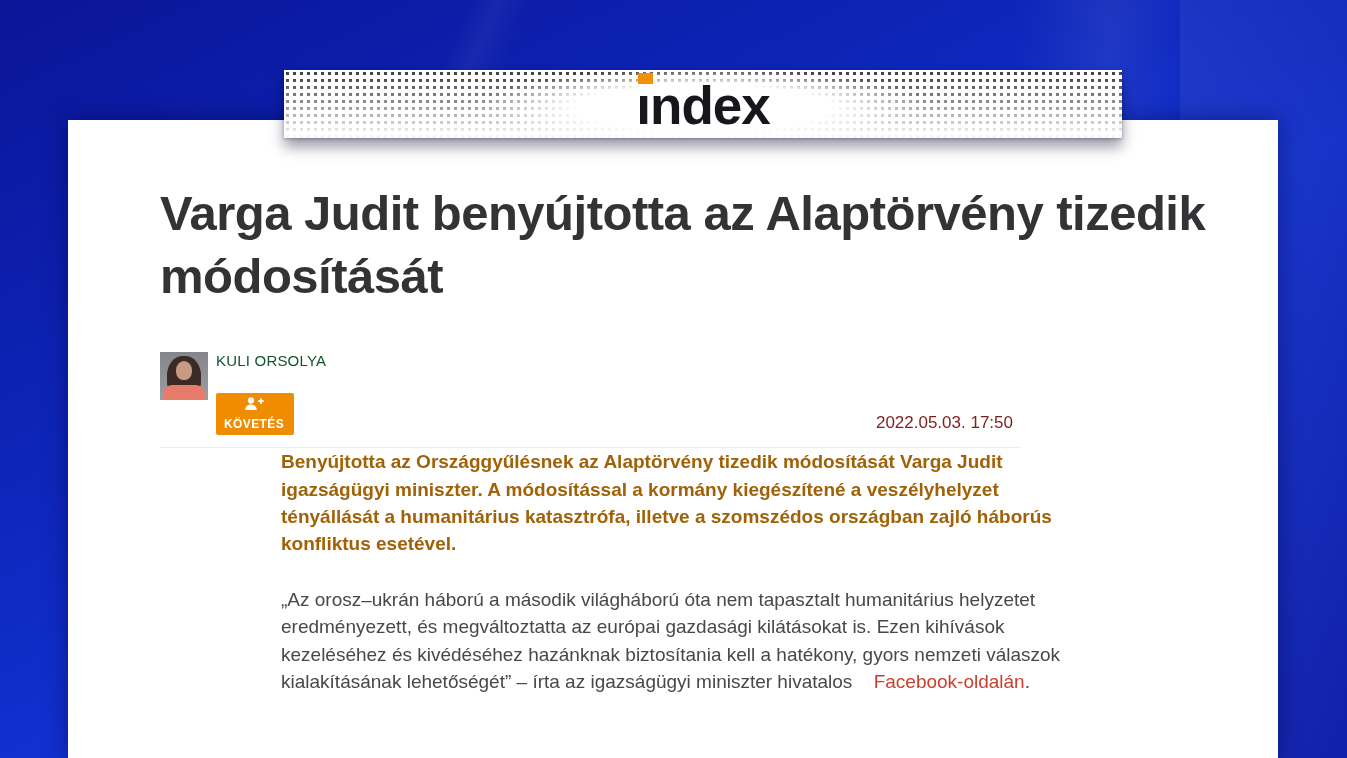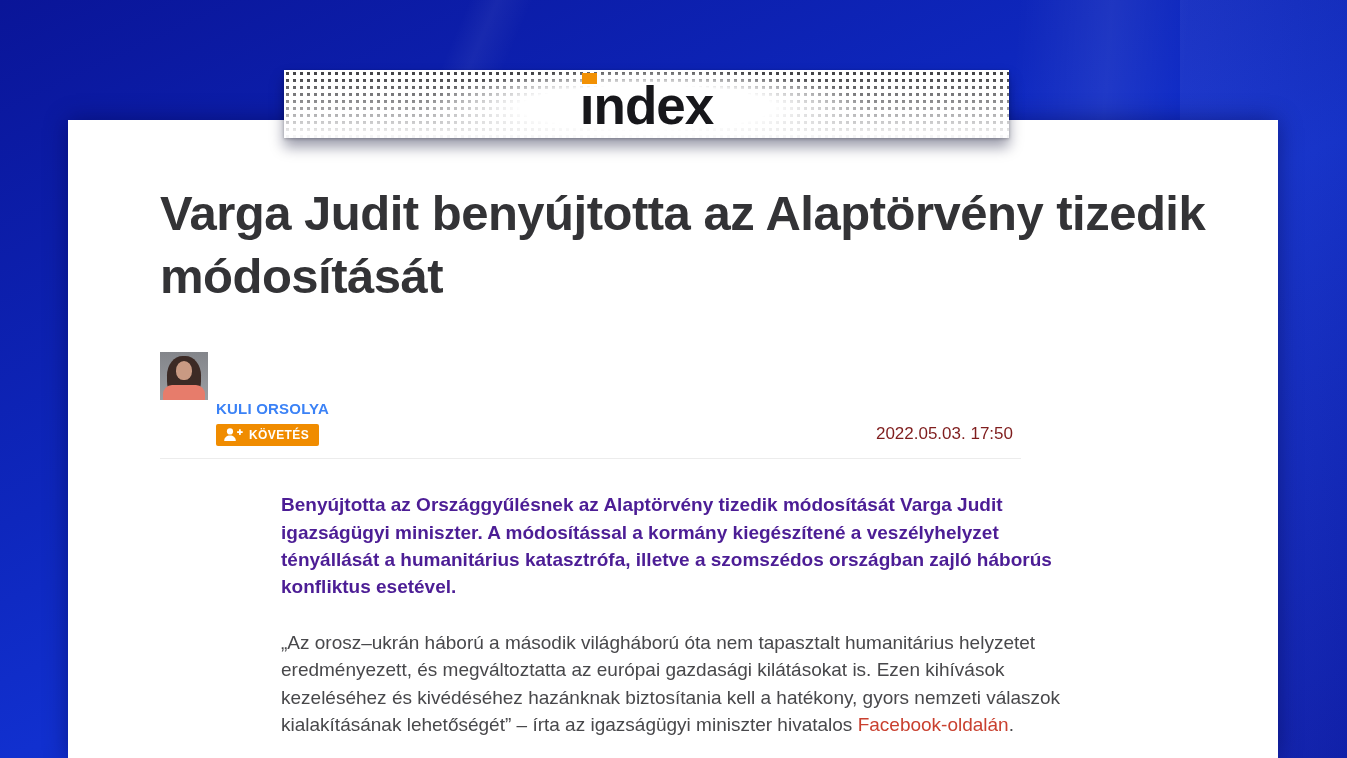--- a/index.html
+++ b/index.html
@@ -34,21 +34,21 @@
     width: 1210px; height: 638px;
     background: #ffffff;
     box-shadow: 0 0 22px rgba(0, 5, 60, 0.45);
     padding-left: 32px;
   }
 
   
   .banner {
     position: absolute;
     left: 284px; top: 70px;
-    width: 725px; height: 68px;
+    width: 838px; height: 68px;
     background-color: #ffffff;
     background-image:
       radial-gradient(ellipse 300px 52px at 50% 55%, #ffffff 42%, rgba(255,255,255,0) 75%),
       linear-gradient(to bottom, rgba(255,255,255,0) 8%, rgba(255,255,255,0.55) 62%, rgba(255,255,255,0.95) 96%),
       radial-gradient(rgba(42,42,46,0.88) 1.5px, rgba(255,255,255,0) 1.9px);
     background-size: 100% 100%, 100% 100%, 7px 7px;
     box-shadow: 0 9px 13px rgba(5, 8, 45, 0.40), 0 1px 3px rgba(0,0,0,0.25);
     z-index: 5;
     display: flex; align-items: center; justify-content: center;
   }
@@ -94,77 +94,77 @@
     background: linear-gradient(#83858a, #9b9ea2);
     flex: 0 0 auto;
   }
   .avatar .hair  { position: absolute; left: 7px; top: 4px;  width: 34px; height: 42px; background: #3c2a25; border-radius: 46% 46% 40% 40%; }
   .avatar .face  { position: absolute; left: 16px; top: 9px; width: 16px; height: 19px; background: #c99a83; border-radius: 50% 50% 45% 45%; }
   .avatar .torso { position: absolute; left: 3px; top: 33px; width: 42px; height: 15px; background: #e77c6b; border-radius: 9px 9px 0 0; }
 
   .author-meta { margin-left: 8px; }
   .author-name {
     font-size: 15px;
-    font-weight: bold;
+    font-weight: normal;
     letter-spacing: 0.2px;
-    color: #3b82f6;
+    color: #14532d;
     text-transform: uppercase;
     cursor: pointer;
-    margin-top: 48px;
   }
   .follow-btn {
-    margin-top: 7px;
+    margin-top: 24px;
     display: inline-flex;
     align-items: center;
     gap: 6px;
     background: #f08c00;
     color: #ffffff;
     font-size: 12px;
     font-weight: bold;
     letter-spacing: 0.4px;
     padding: 4px 10px 4px 8px;
     border: none;
     border-radius: 2px;
     cursor: pointer;
+    flex-direction: column;
   }
   .follow-btn svg { display: block; }
 
   .pub-date {
     margin-left: auto;
     align-self: flex-end;
     font-size: 17px;
     color: #7f1d1d;
     padding-bottom: 2px;
   }
 
   .divider {
     margin-top: 12px;
     width: 861px;
     height: 1px;
     background: #ececec;
   }
 
   .article-body { margin-left: 121px; width: 821px; }
   .lead {
-    margin-top: 32px;
     font-size: 19px;
     line-height: 1.44;
     font-weight: bold;
-    color: #4c1d95;
+    color: #a16207;
   }
   .paragraph {
     margin-top: 28px;
     font-size: 19px;
     line-height: 1.44;
     color: #48484b;
   }
   .paragraph a {
     color: #c9402f;
     text-decoration: none;
     cursor: pointer;
+    margin-left: 16px;
   }
   .followup { margin-top: 27px; }
 </style>
 </head>
 <body>
 
 <div class="bg-streak streak-1"></div>
 <div class="bg-streak streak-2"></div>
 <div class="bg-streak streak-3"></div>
 

